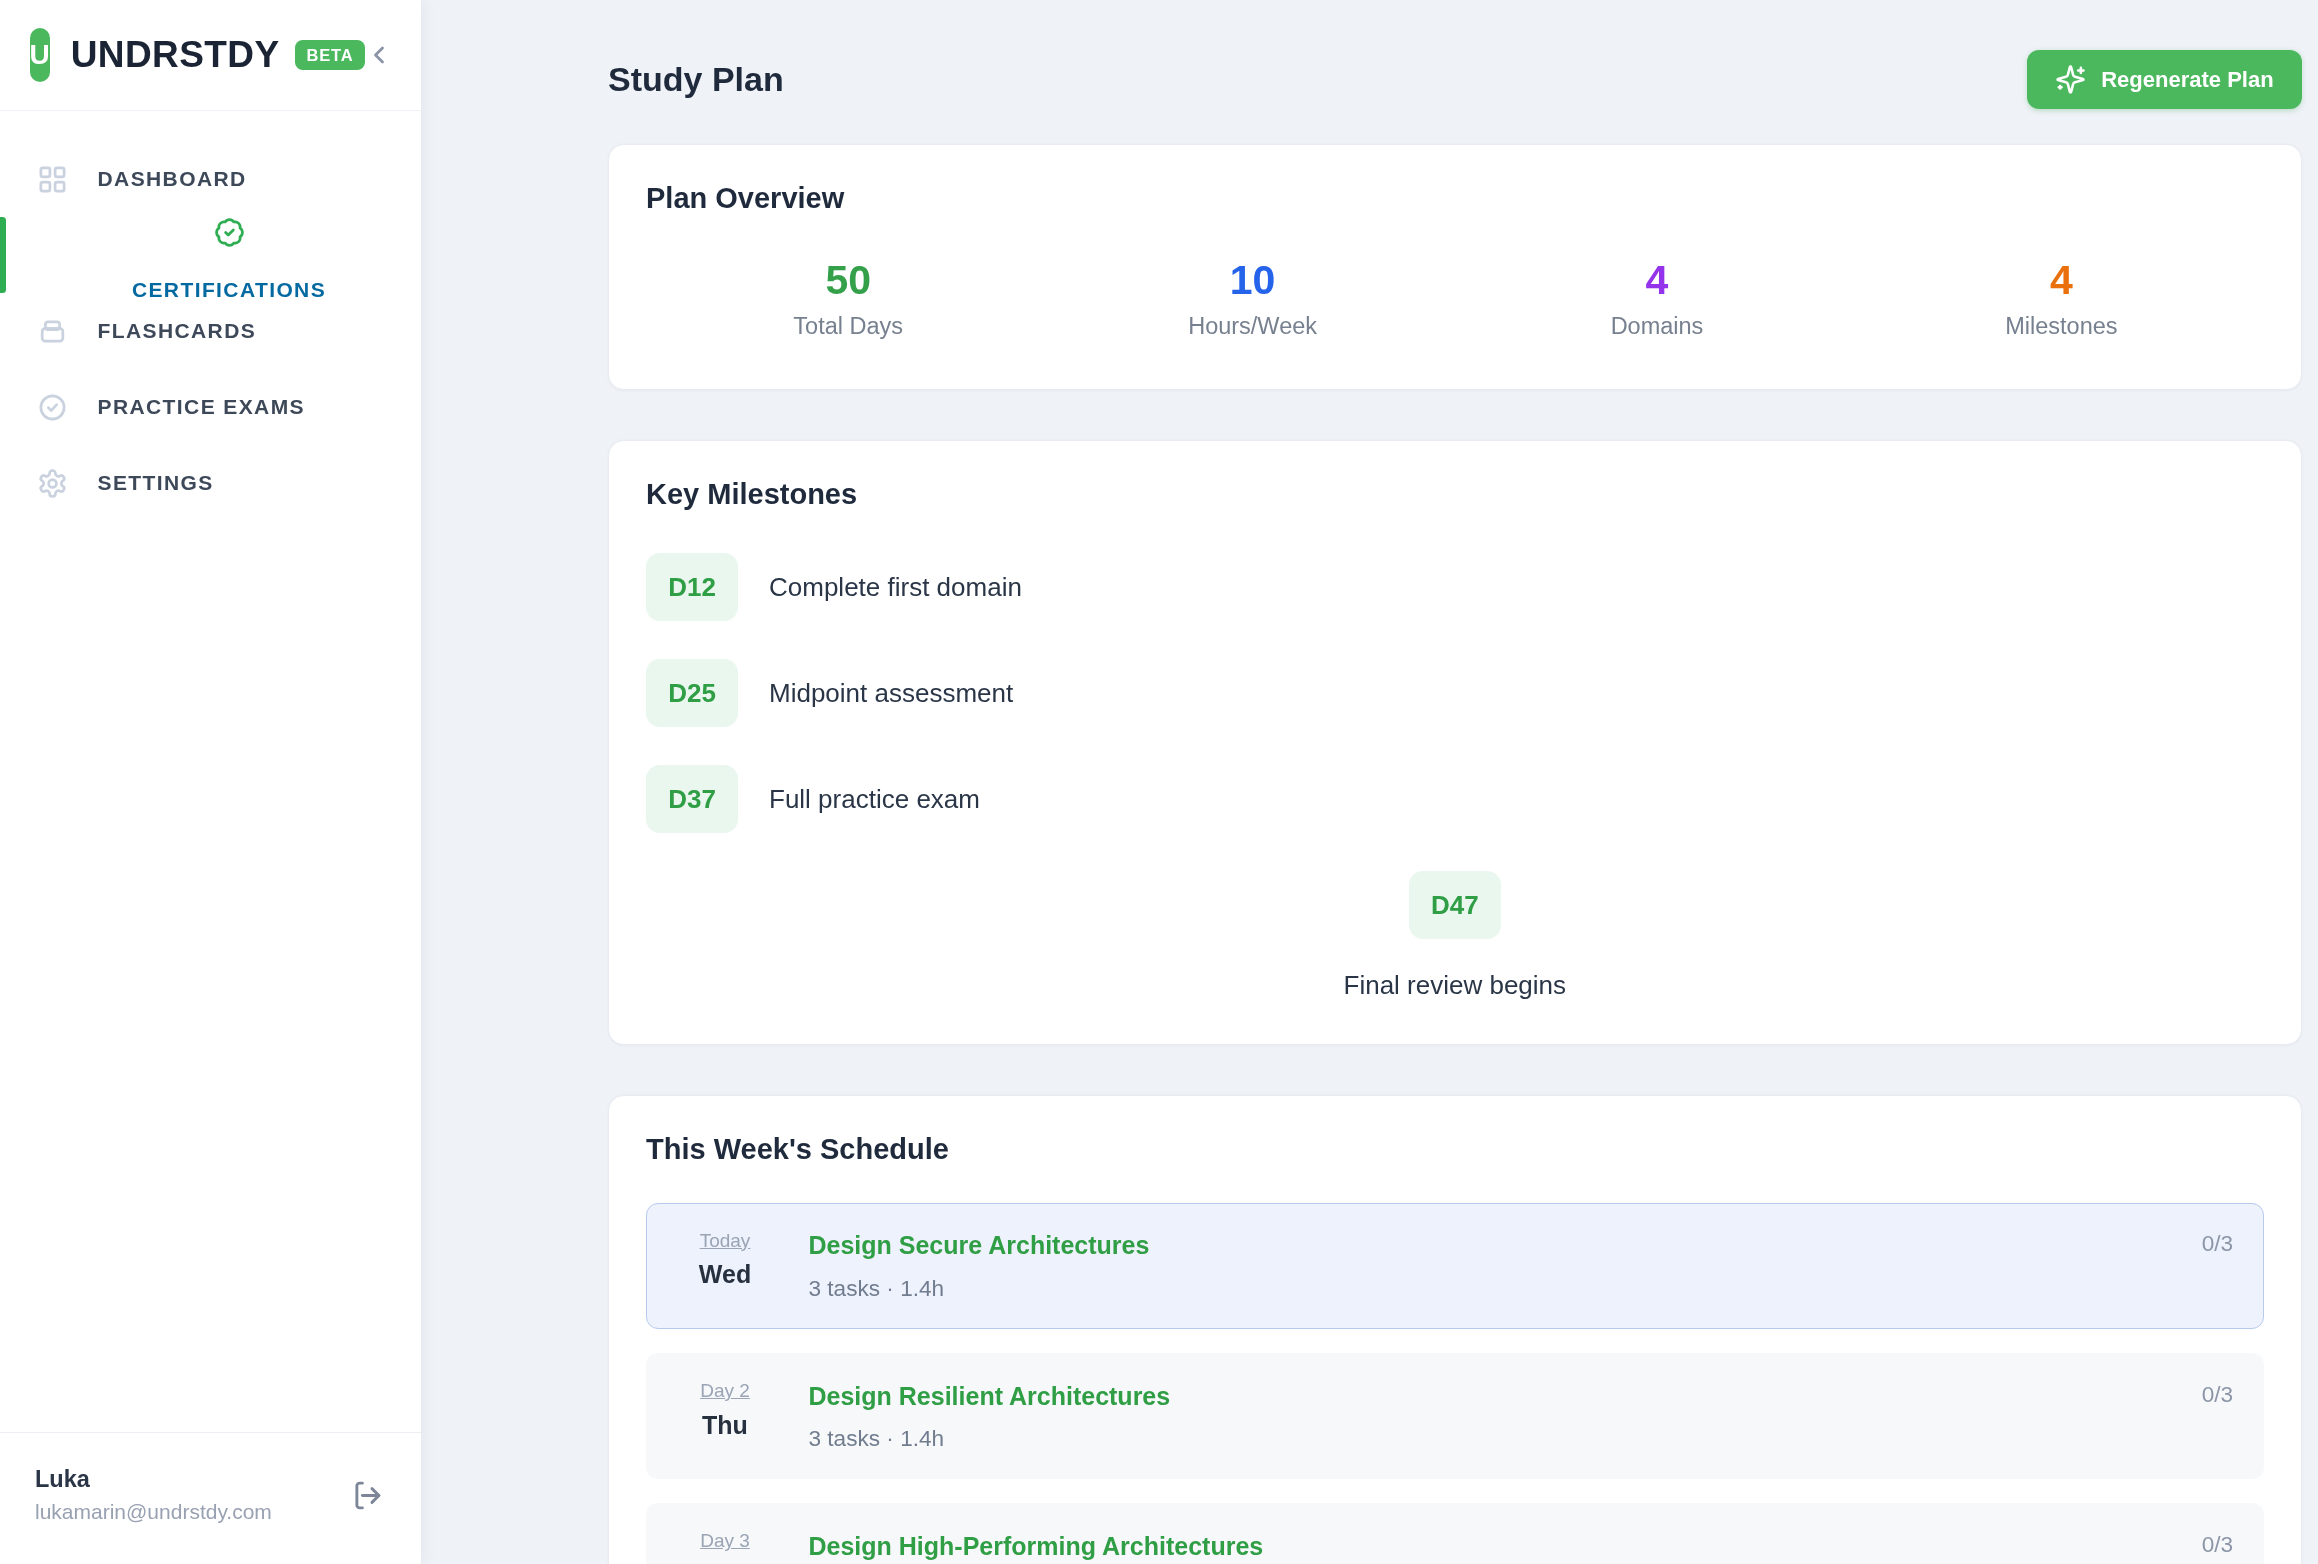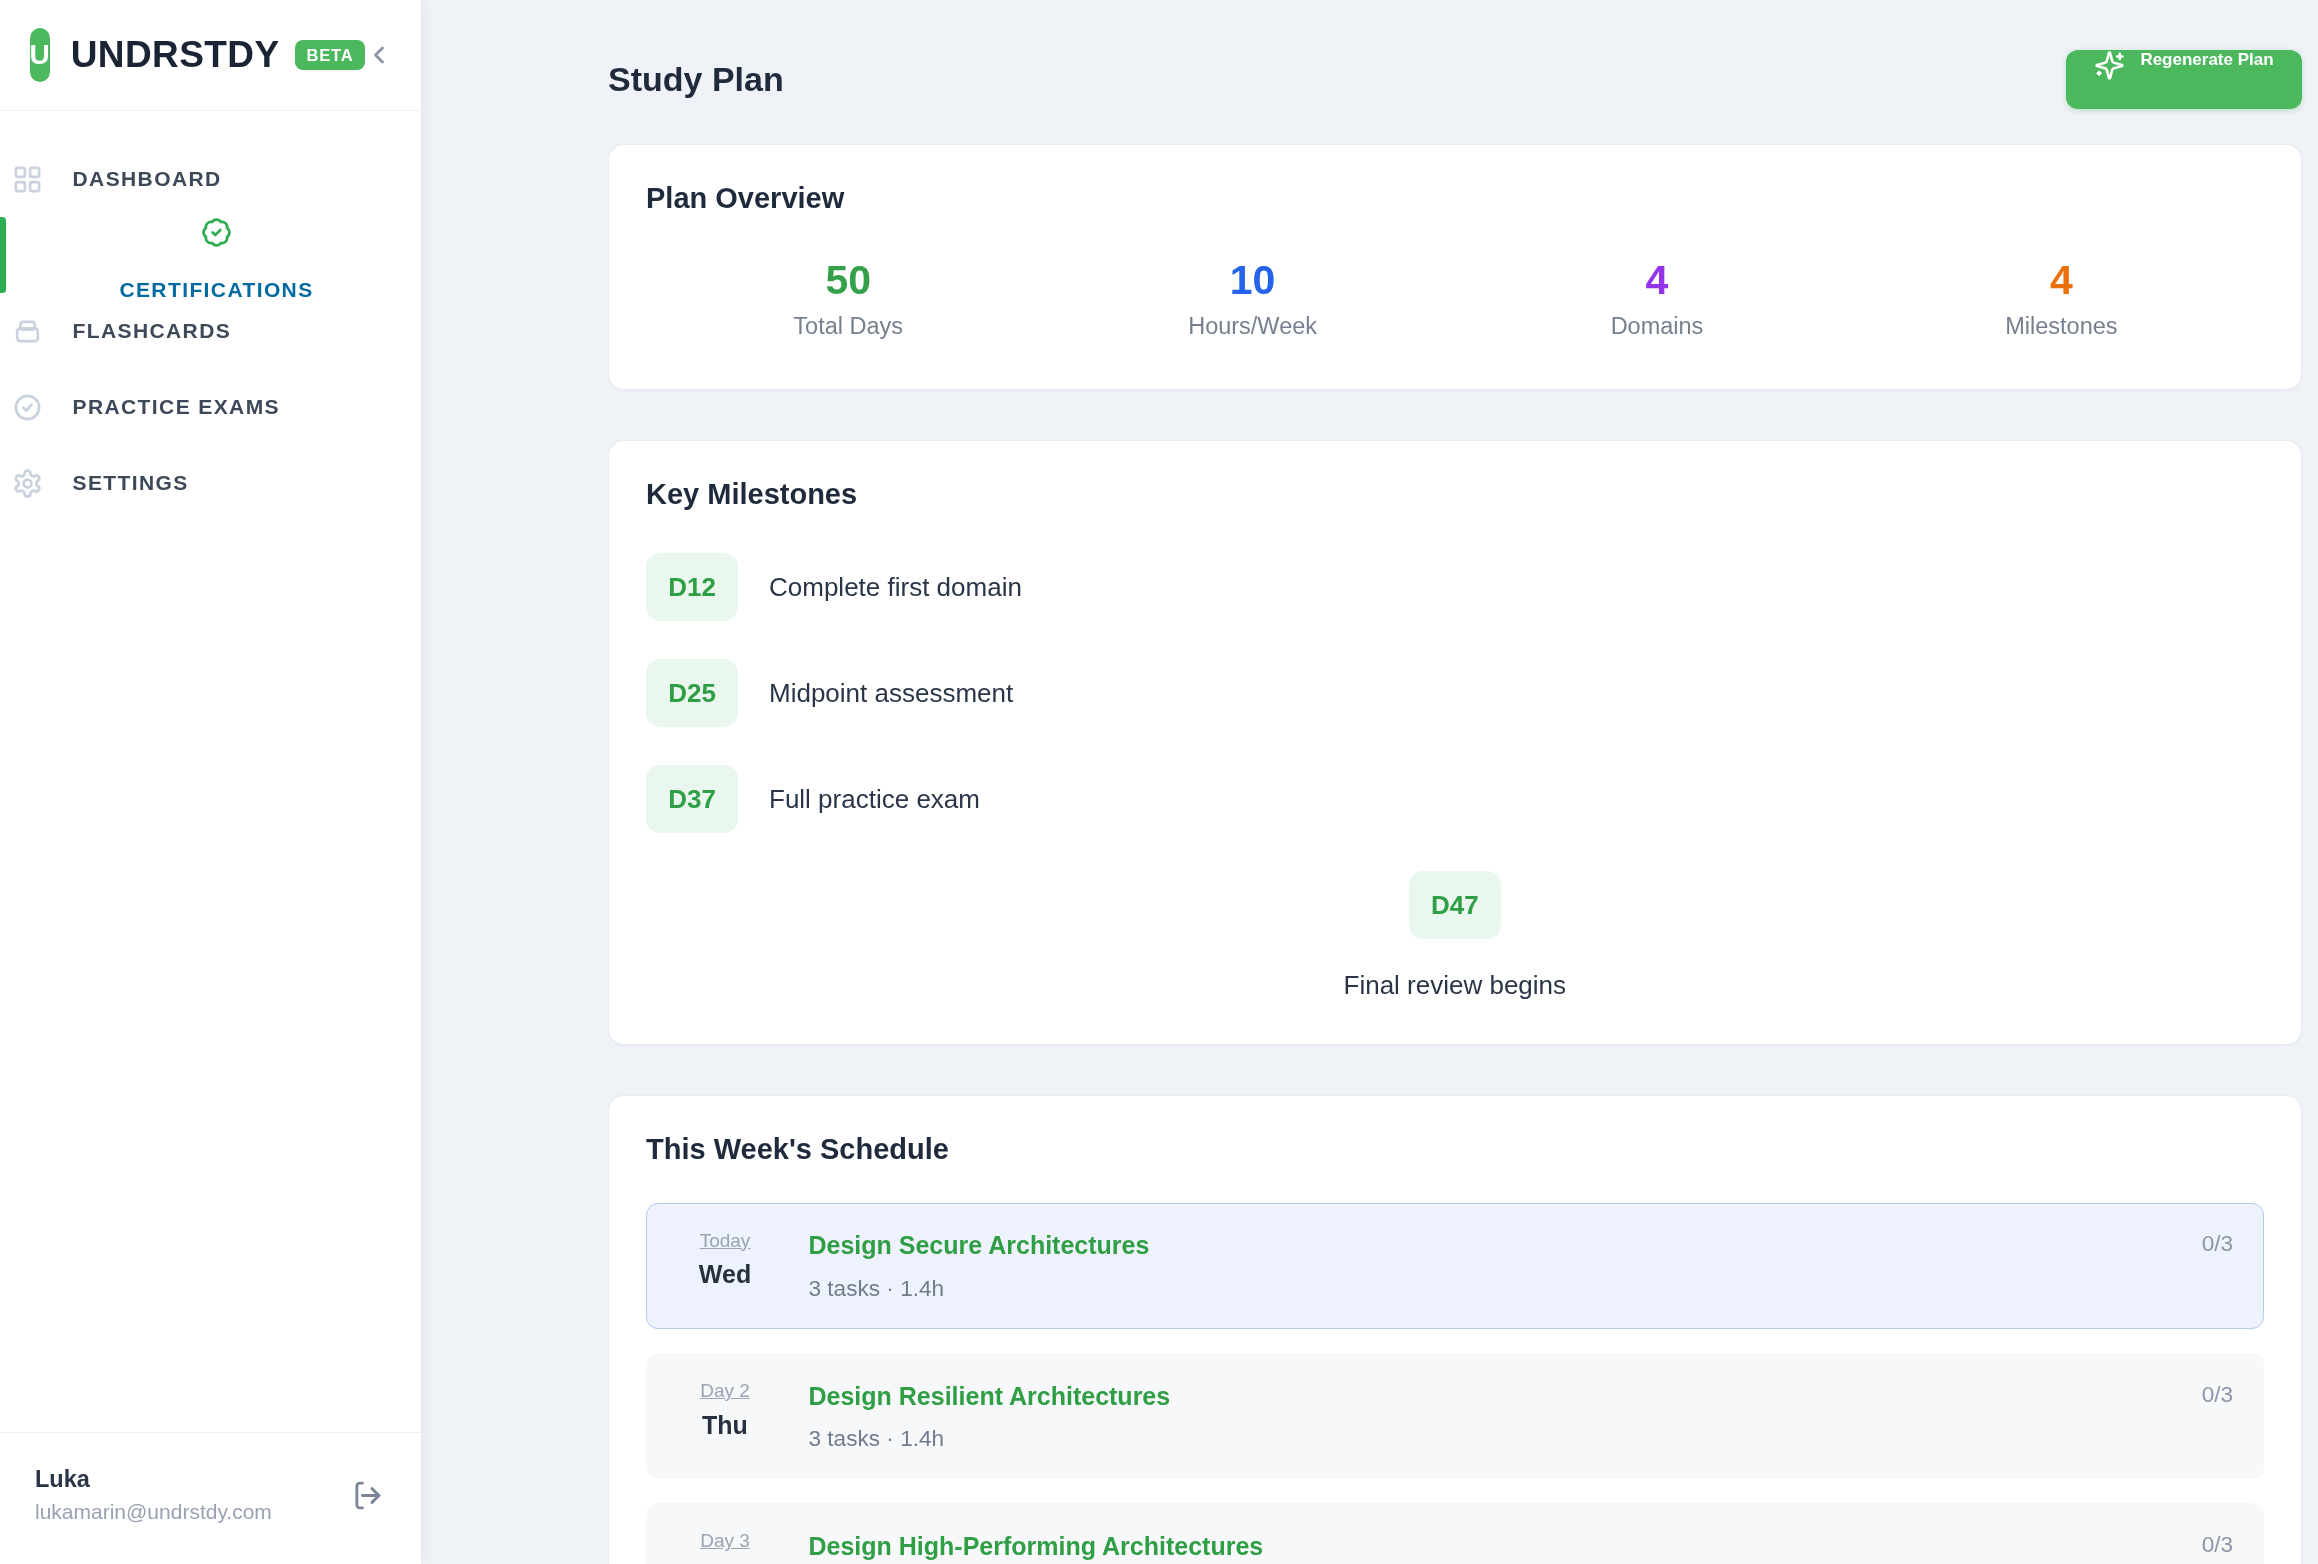--- a/index.html
+++ b/index.html
@@ -43,21 +43,21 @@
     padding:5.2px 11.3px; border-radius:7.8px;
   }
   .collapse-btn {
     margin-left:auto; background:none; border:none; cursor:pointer;
     color:#8b95a7; display:flex; align-items:center;
   }
   .nav { padding-top:30px; flex:1; }
   .nav-item {
     height:76px;
     display:flex; align-items:center;
-    padding-left:12px; gap:29.5px;
+    padding-left:37px; gap:29.5px;
     position:relative; cursor:pointer;
     color:#3d4859;
     font-size:21px; font-weight:700; letter-spacing:1.4px;
   }
   .nav-item .nicon { width:31px; height:31px; color:#c9d2de; display:flex; }
   .nav-item .nicon svg { width:31px; height:31px; }
   .nav-item.active { color:#0369a1;flex-direction:column; }
   .nav-item.active .nicon { color:#2fad52; }
   .nav-item.active::before {
     content:""; position:absolute; left:0; top:0; bottom:0;
@@ -81,22 +81,22 @@
     display:flex; flex-direction:column;
   }
   .page-header {
     margin-top:50px; margin-bottom:35px;
     display:flex; align-items:center; justify-content:space-between;
   }
   .page-title { font-size:34px; font-weight:700; color:#1f2a3c; }
   .regen-btn {
     height:59px; padding:0 28px;
     background:#4bb85d; border:none; border-radius:12px;
-    color:#fff; font-family:inherit; font-size:17px; font-weight:600;
-    display:flex; gap:15.6px; cursor:pointer;
+    color:#fff; font-family:inherit; font-size:22px; font-weight:600;
+    display:flex; align-items:center; gap:15.6px; cursor:pointer;
     box-shadow:0 1.7px 5.2px rgba(46,158,68,0.25);
   }
   .card {
     background:#fff;
     border:0.9px solid #e8ecf2;
     border-radius:15.6px;
     box-shadow:0 0.9px 2.6px rgba(16,24,40,0.04);
     padding:37px;
     margin-bottom:50px;
   }

